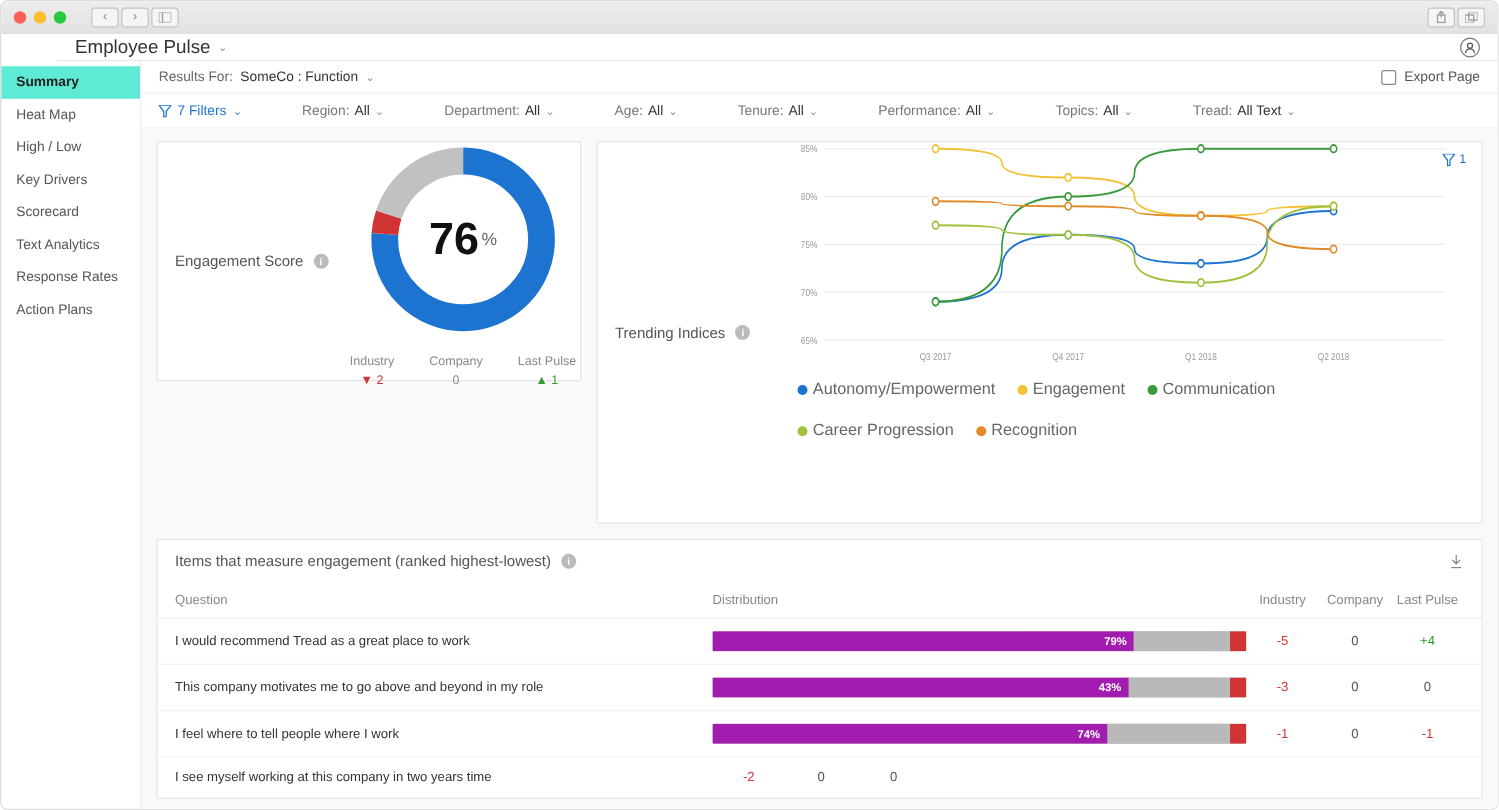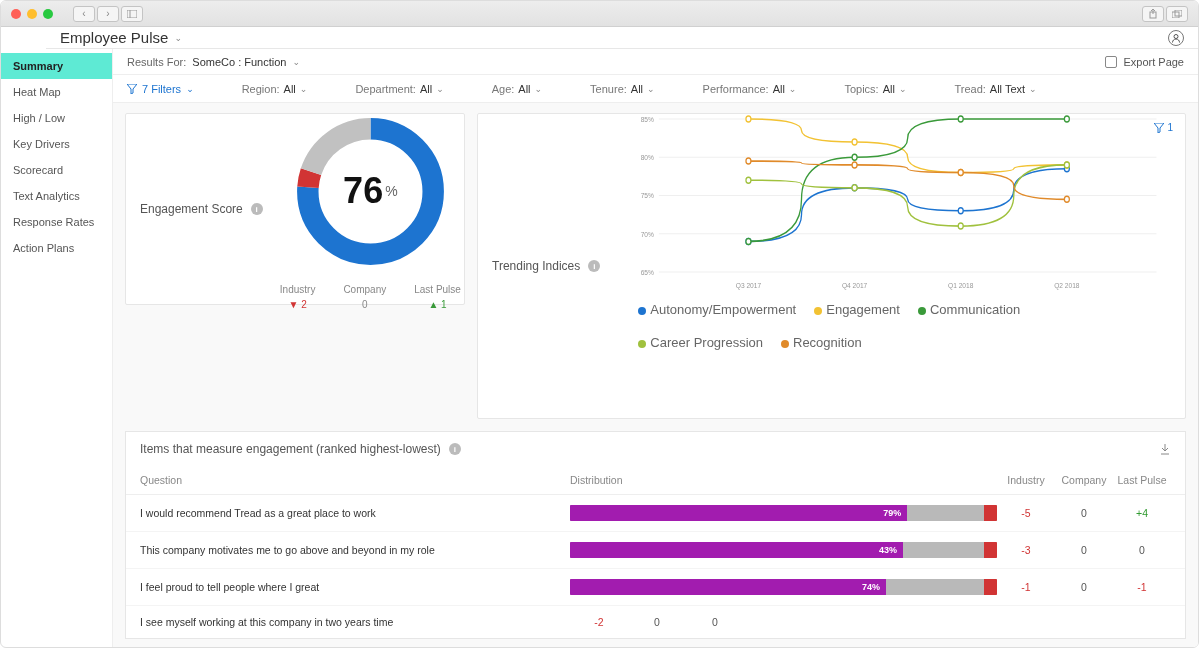--- a/index.html
+++ b/index.html
@@ -368,21 +368,21 @@
                     <div class="dist-pos" style="width:78%">43%</div>
                     <div class="dist-neu" style="width:19%"></div>
                     <div class="dist-neg" style="width:3%"></div>
                   </div>
                 </div>
                 <div class="col-n"><span class="delta-neg">-3</span></div>
                 <div class="col-n"><span class="delta-zero">0</span></div>
                 <div class="col-n"><span class="delta-zero">0</span></div>
               </div>
               <div class="item-row">
-                <div class="col-q">I feel proud to tell people where I great</div>
+                <div class="col-q">I feel where to tell people where I work</div>
                 <div class="col-d">
                   <div class="dist-bar">
                     <div class="dist-pos" style="width:74%">74%</div>
                     <div class="dist-neu" style="width:23%"></div>
                     <div class="dist-neg" style="width:3%"></div>
                   </div>
                 </div>
                 <div class="col-n"><span class="delta-neg">-1</span></div>
                 <div class="col-n"><span class="delta-zero">0</span></div>
                 <div class="col-n"><span class="delta-neg">-1</span></div>

